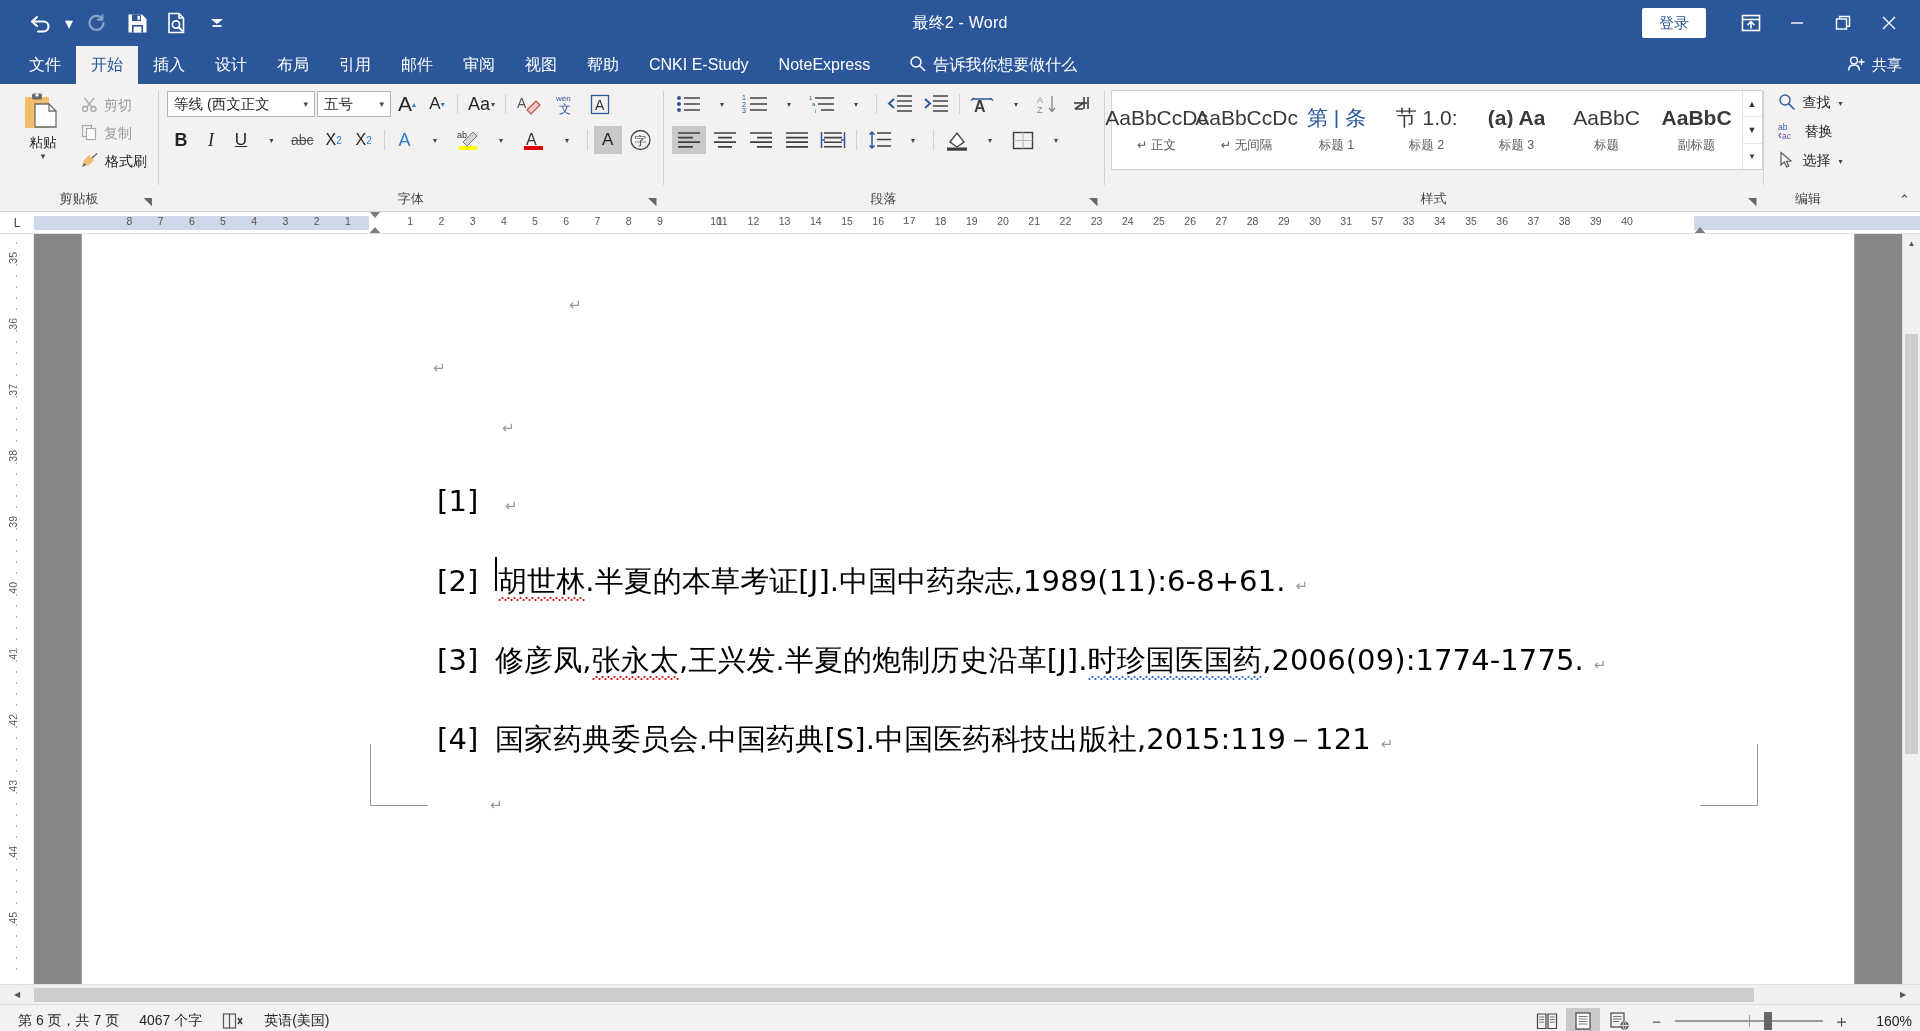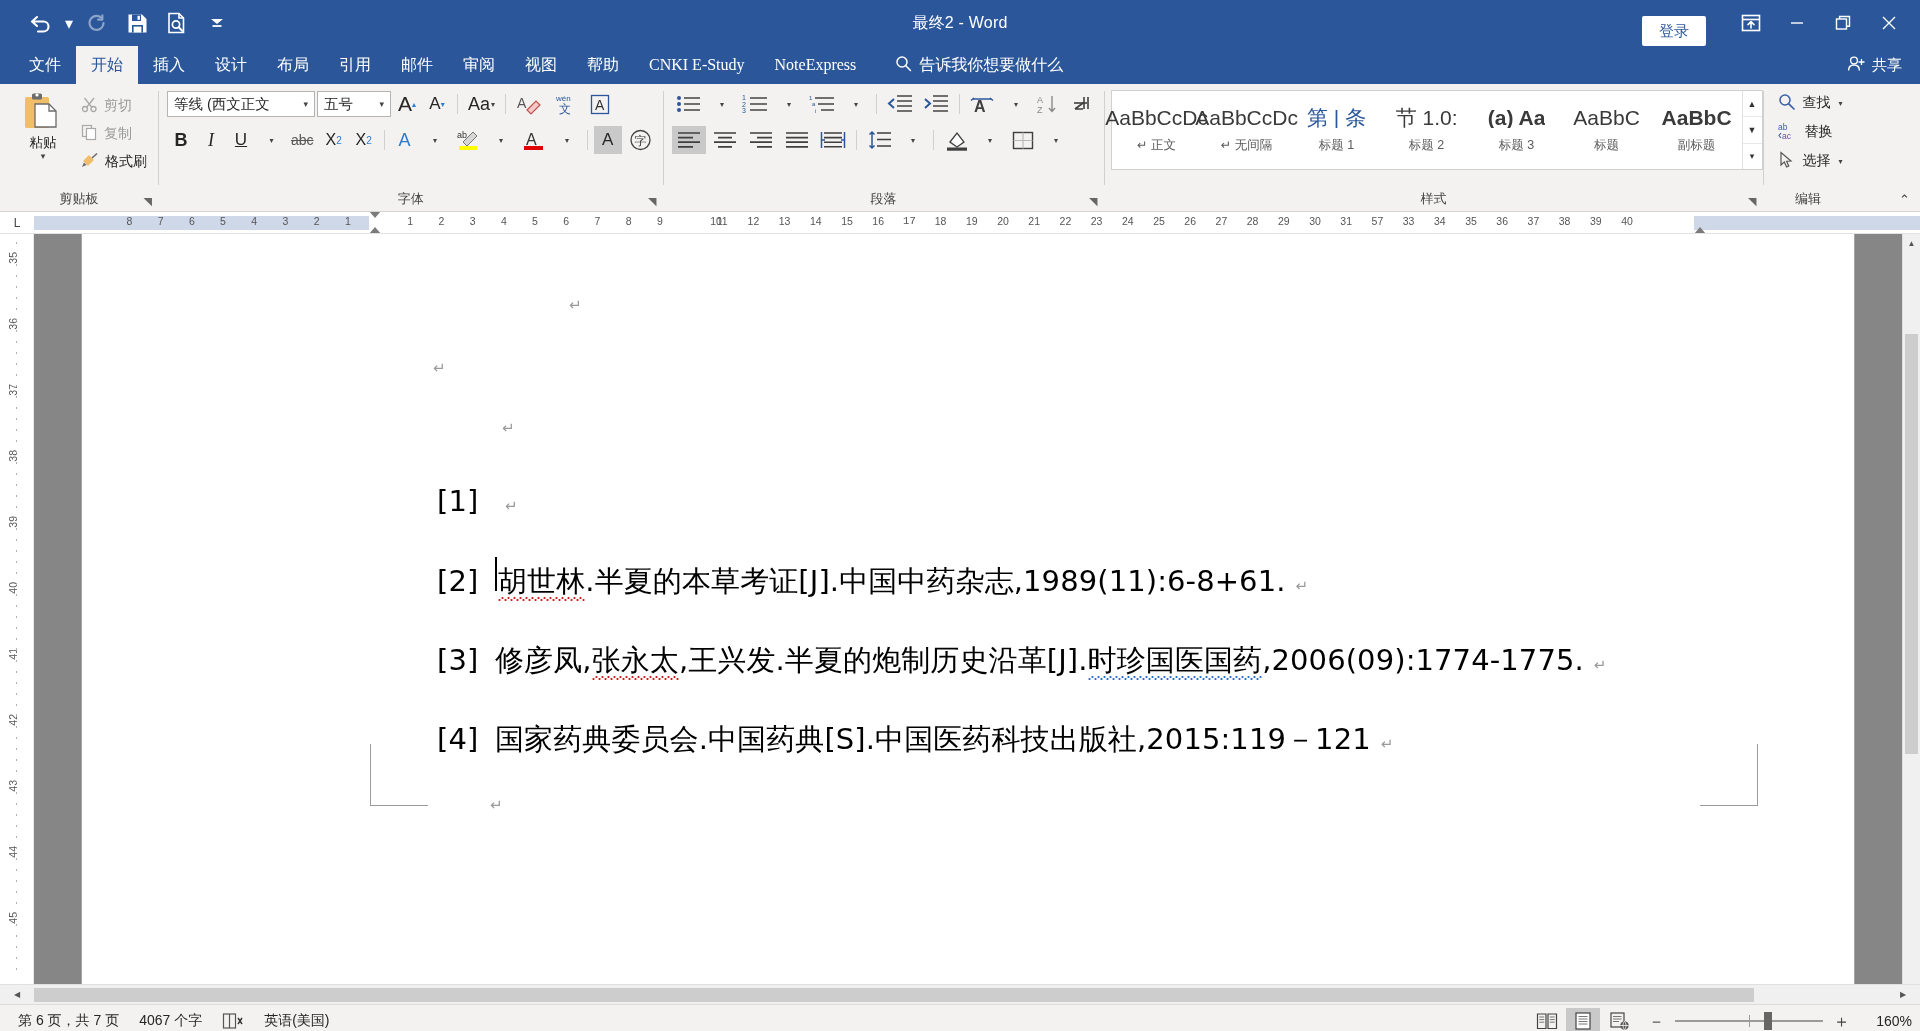--- a/index.html
+++ b/index.html
@@ -19,35 +19,35 @@
   .qat-btn {
     width: 38px; height: 34px; display: flex; align-items: center; justify-content: center;
     color: #fff;
   }
   .qat-btn.dim { opacity: .45; }
   .qat-caret { width: 14px; height: 34px; display:flex; align-items:center; justify-content:center; color:#fff; }
   #title-text {
     position: absolute; left: 0; right: 0; text-align: center;
     color: #fff; font-size: 16px; letter-spacing: .2px; pointer-events: none;
   }
-  #tb-right { margin-left: auto; display: flex; align-items: flex-end; height: 46px; padding-right: 8px; }
+  #tb-right { margin-left: auto; display: flex; align-items: center; height: 46px; padding-right: 8px; }
   #signin {
     background: #fff; color: #2b579a; font-size: 15px; height: 30px;
     padding: 0 17px; display: flex; align-items: center; border-radius: 2px; margin-right: 22px;
   }
   .wbtn { width: 46px; height: 46px; display: flex; align-items: center; justify-content: center; color: #fff; }
   
   #tabbar { height: 38px; background: #2b579a; display: flex; align-items: flex-end; padding-left: 14px; }
   .tab {
     font-size: 16px; color: #fff; padding: 0 15px; height: 38px;
     display: flex; align-items: center; white-space: nowrap;
   }
   .tab.active { background: #f3f2f1; color: #2b579a; }
   .tab.tellme { display: flex; align-items: center; gap: 7px; padding-left: 24px; }
-  .tab-lat { font-family: Liberation Serif, serif; }
+  .tab-lat { font-family: Liberation Sans, sans-serif; }
   #tb-share { margin-left: auto; display: flex; align-items: center; gap: 6px; color: #fff;
               font-size: 15px; padding: 0 18px; height: 38px; }
   
   #ribbon {
     height: 128px; background: #f3f2f1; border-bottom: 1px solid #d4d4d4;
     display: flex; position: relative;
   }
   .grp { position: relative; height: 128px; display: flex; flex-direction: column; }
   .grp-body { flex: 1; display: flex; align-items: flex-start; padding: 5px 6px 0 6px; }
   .grp-label {

